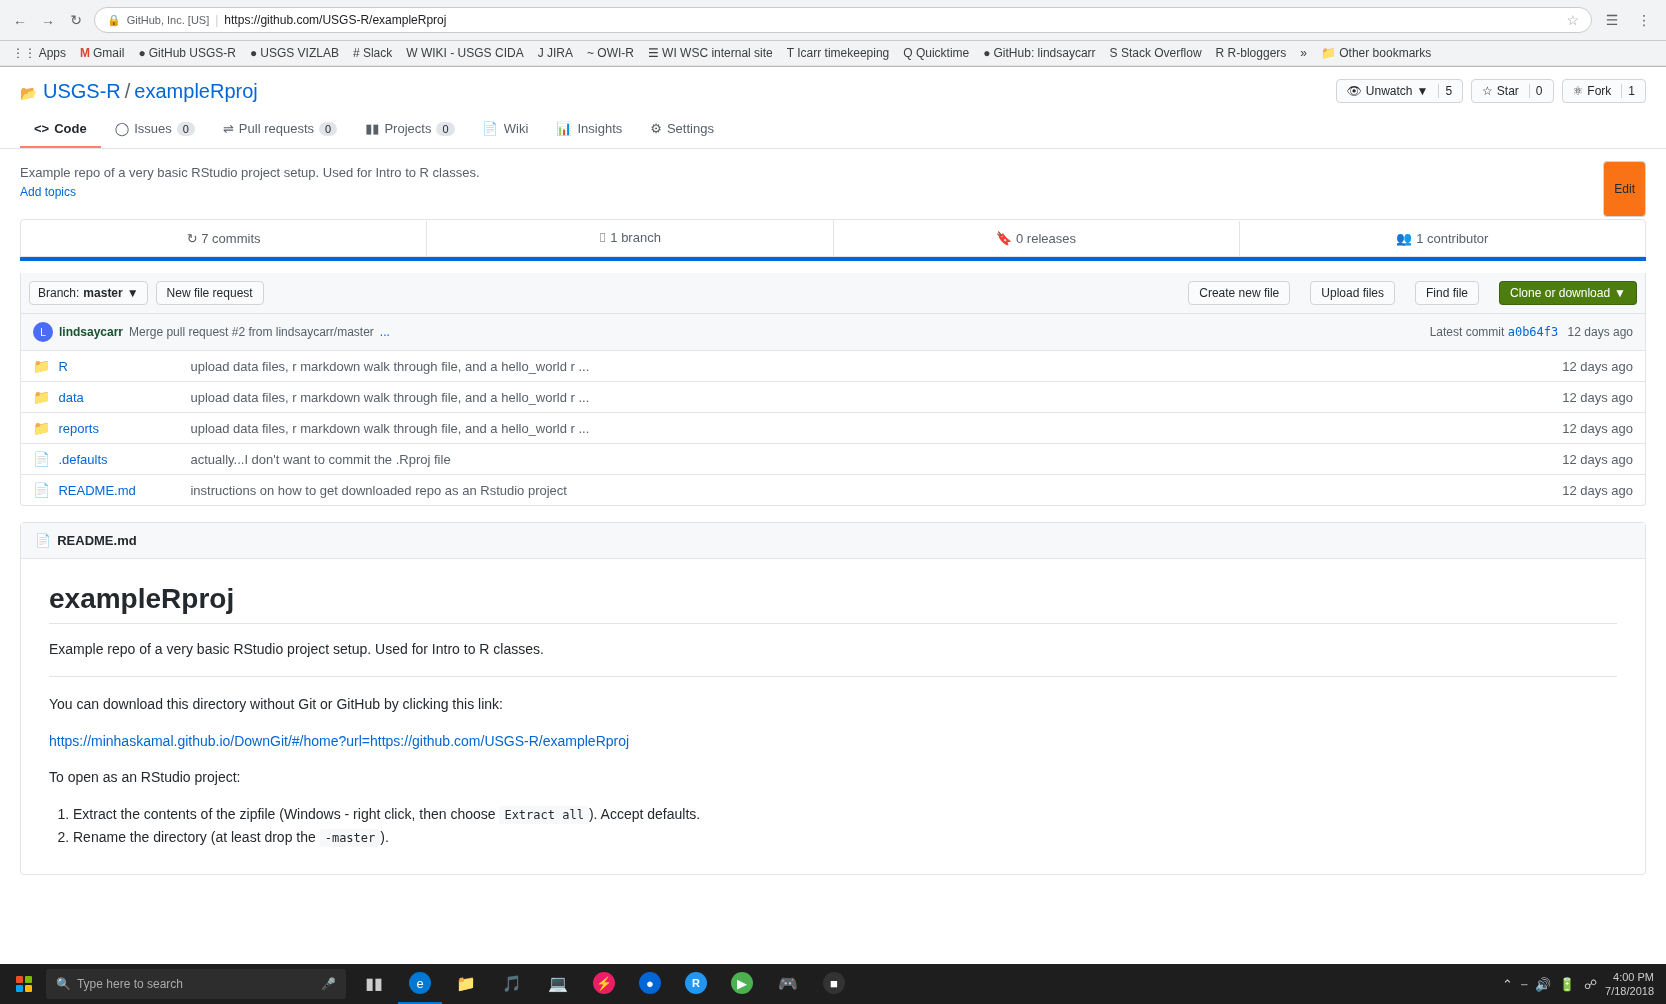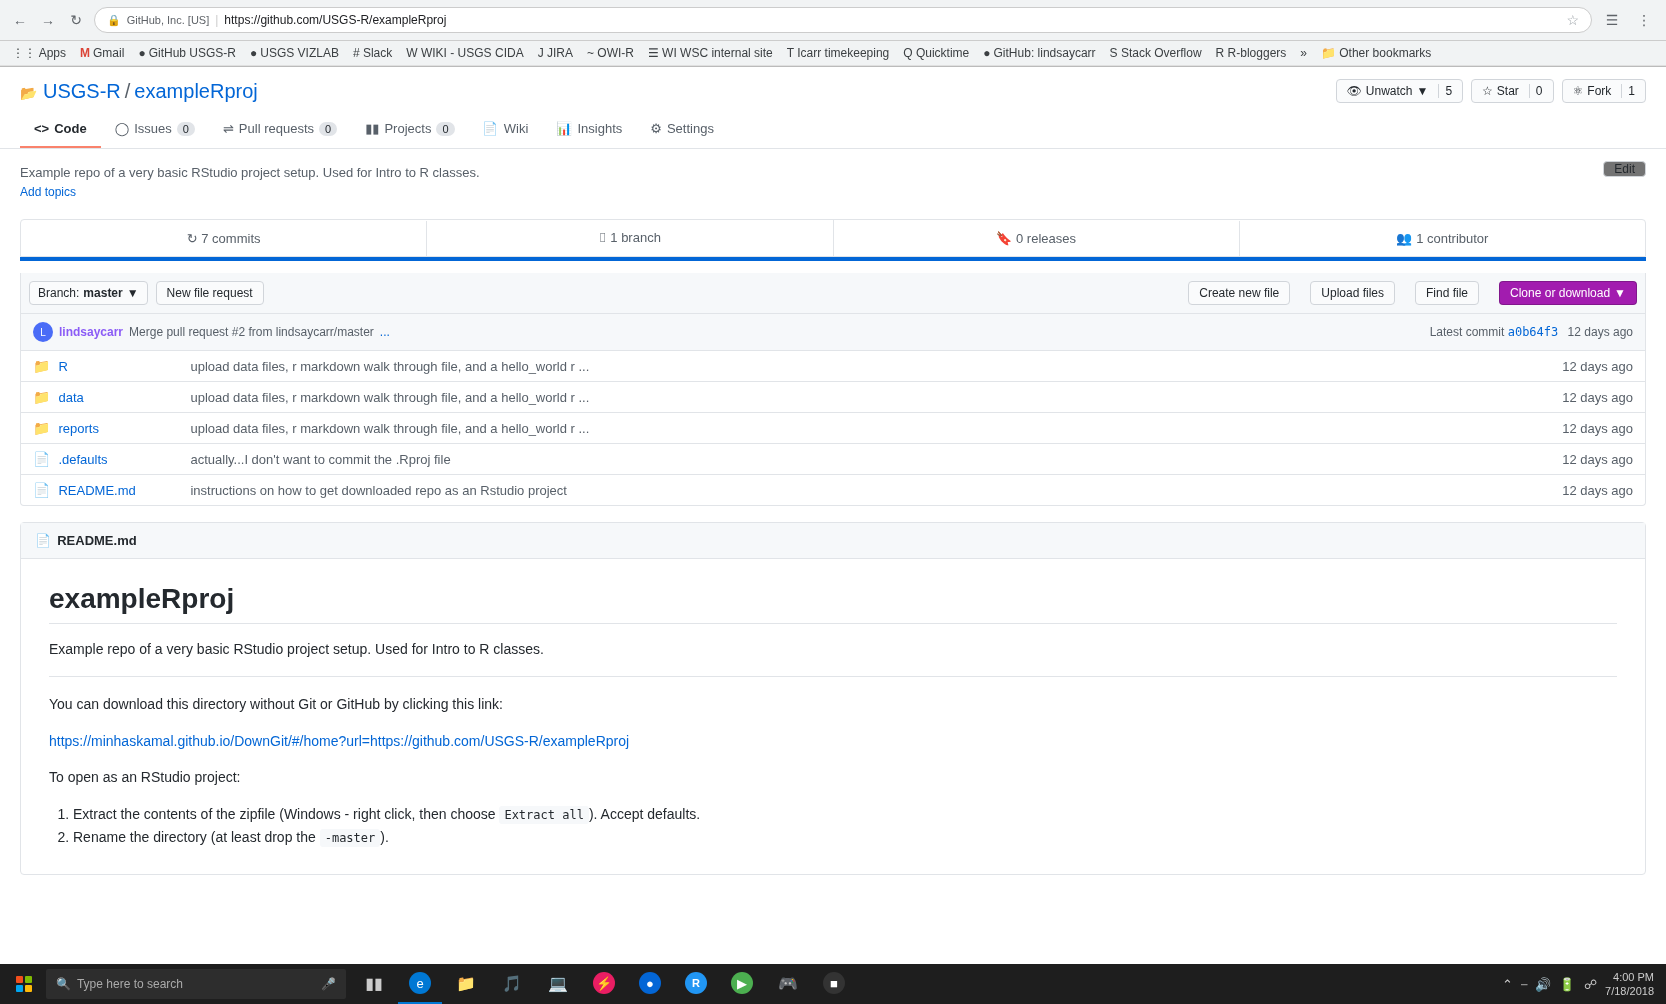--- a/index.html
+++ b/index.html
@@ -37,43 +37,43 @@
     
     .repo-tabs { display: flex; gap: 0; }
     .repo-tab { padding: 10px 14px; font-size: 13px; cursor: pointer; color: #586069; display: flex; align-items: center; gap: 5px; border-bottom: 2px solid transparent; }
     .repo-tab.active { color: #24292e; border-bottom: 2px solid #f9826c; font-weight: 600; }
     .tab-count { background: #e1e4e8; border-radius: 10px; padding: 1px 6px; font-size: 11px; color: #24292e; }
 
     
     .repo-content { padding: 16px 20px; }
     .repo-description { font-size: 13px; color: #586069; margin-bottom: 4px; }
     .add-topics-link { font-size: 12px; color: #0366d6; cursor: pointer; }
-    .edit-btn { float: right; margin-top: -4px; font-size: 12px; border: 1px solid #d1d5da; border-radius: 4px; padding: 0 10px; background: #737373; cursor: pointer; color: #24292e; }
+    .edit-btn { float: right; margin-top: -4px; font-size: 12px; border: 1px solid #d1d5da; border-radius: 4px; padding: 20px 10px; background: #f97316; cursor: pointer; color: #24292e; }
 
     
     .stats-bar { display: flex; align-items: center; border: 1px solid #e1e4e8; border-radius: 4px 4px 0 0; margin-bottom: 0; }
     .stat-item { flex: 1; text-align: center; padding: 10px; border-right: 1px solid #e1e4e8; font-size: 13px; color: #586069; cursor: pointer; }
     .stat-item:last-child { border-right: none; }
 
     
     .progress-bar { height: 4px; background: #0366d6; border-radius: 0; margin-bottom: 12px; }
 
     
     .files-toolbar { display: flex; align-items: center; gap: 8px; margin-bottom: 0; border: 1px solid #e1e4e8; border-top: none; border-radius: 0; padding: 8px; background: #f6f8fa; }
     .branch-select { display: flex; align-items: center; border: 1px solid #d1d5da; border-radius: 4px; padding: 4px 8px; font-size: 12px; background: #fafbfc; cursor: pointer; color: #24292e; gap: 4px; }
     .new-pr-btn { border: 1px solid #d1d5da; border-radius: 4px; padding: 4px 10px; font-size: 12px; background: #fafbfc; cursor: pointer; color: #24292e; }
     .files-actions { margin-left: auto; display: flex; gap: 20px; }
     .file-action-btn { border: 1px solid #d1d5da; border-radius: 4px; padding: 4px 10px; font-size: 12px; background: #fafbfc; cursor: pointer; color: #24292e; }
-    .clone-btn { background: #a21caf; color: #fff; border: 1px solid rgba(0,0,0,.2); border-radius: 4px; padding: 4px 10px; font-size: 12px; cursor: pointer; display: flex; align-items: center; gap: 4px; }
+    .clone-btn { background: #4d7c0f; color: #fff; border: 1px solid rgba(0,0,0,.2); border-radius: 4px; padding: 4px 10px; font-size: 12px; cursor: pointer; display: flex; align-items: center; gap: 4px; }
 
     
     .commit-info { display: flex; align-items: center; justify-content: space-between; border: 1px solid #e1e4e8; border-top: none; padding: 8px 12px; background: #f6f8fa; font-size: 12px; color: #586069; }
     .commit-info-left { display: flex; align-items: center; gap: 6px; }
     .avatar { width: 20px; height: 20px; border-radius: 50%; background: #c9d1d9; display: flex; align-items: center; justify-content: center; font-size: 10px; overflow: hidden; }
-    .commit-author { color: #8b5cf6; font-weight: 600; }
+    .commit-author { color: #14532d; font-weight: 600; }
     .commit-hash { font-family: monospace; color: #0366d6; }
 
     
     .file-table { border: 1px solid #e1e4e8; border-top: none; border-radius: 0 0 4px 4px; overflow: hidden; }
     .file-row { display: flex; align-items: center; padding: 7px 12px; border-top: 1px solid #e1e4e8; font-size: 13px; }
     .file-row:first-child { border-top: none; }
     .file-icon { margin-right: 8px; color: #79b8ff; font-size: 14px; }
     .file-icon.dir { color: #79b8ff; }
     .file-icon.file { color: #586069; }
     .file-name { color: #0366d6; cursor: pointer; min-width: 120px; }

